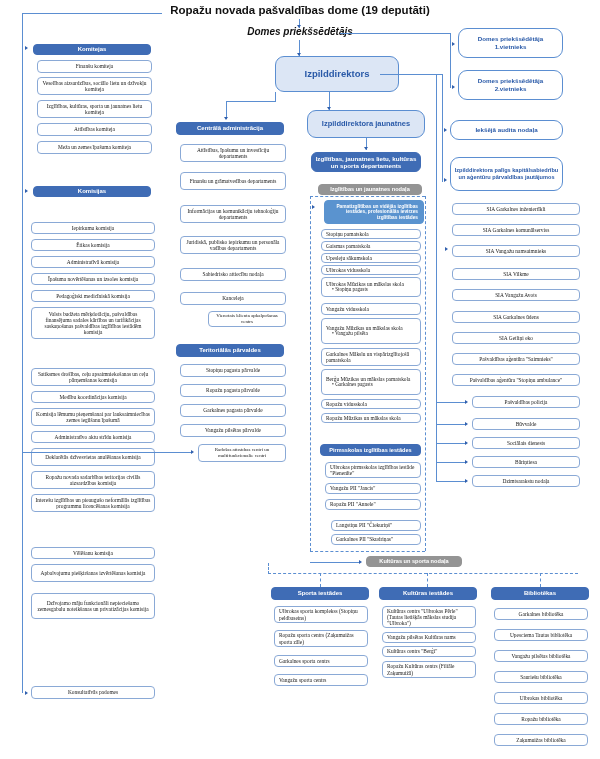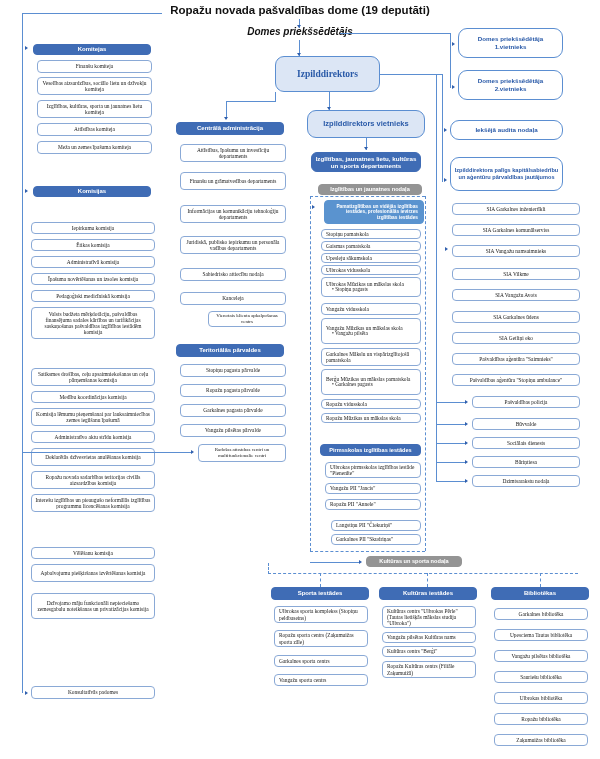--- a/index.html
+++ b/index.html
@@ -208,21 +208,21 @@
 <div class="arw" style="left:25px; top:691px;"></div>
 
 <div class="ln lnv" style="left:299px; top:40px; height:16px;"></div>
 <div class="arw-d" style="left:297px; top:53px;"></div>
 
 <div class="ln lnh" style="left:340px; top:33px; width:110px;"></div>
 <div class="ln lnv" style="left:450px; top:33px; height:55px;"></div>
 <div class="arw" style="left:452px; top:42px;"></div>
 <div class="arw" style="left:452px; top:85px;"></div>
 
-<div class="node topbox" style="left:275px; top:56px; width:105px; height:36px;font-family:Liberation Serif, serif;">Izpilddirektors</div>
+<div class="node topbox" style="left:275px; top:56px; width:124px; height:36px;">Izpilddirektors</div>
 
 <div class="node rightbox" style="left:458px; top:28px; width:105px; height:30px;">Domes priekšsēdētāja 1.vietnieks</div>
 <div class="node rightbox" style="left:458px; top:70px; width:105px; height:30px;">Domes priekšsēdētāja 2.vietnieks</div>
 
 <div class="ln lnh" style="left:380px; top:74px; width:62px;"></div>
 <div class="ln lnv" style="left:442px; top:74px; height:108px;"></div>
 <div class="arw" style="left:444px; top:128px;"></div>
 <div class="arw" style="left:444px; top:178px;"></div>
 
 <div class="node rightbox" style="left:450px; top:120px; width:113px; height:20px;">Iekšējā audita nodaļa</div>
@@ -278,21 +278,21 @@
 <div class="node hdr" style="left:176px; top:344px; width:108px; height:13px;">Teritoriālās pārvaldes</div>
 
 <div class="node leaf" style="left:180px; top:364px; width:106px; height:13px;">Stopiņu pagasta pārvalde</div>
 <div class="node leaf" style="left:180px; top:384px; width:106px; height:13px;">Ropažu pagasta pārvalde</div>
 <div class="node leaf" style="left:180px; top:404px; width:106px; height:13px;">Garkalnes pagasta pārvalde</div>
 <div class="node leaf" style="left:180px; top:424px; width:106px; height:13px;">Vangažu pilsētas pārvalde</div>
 <div class="node leaf" style="left:198px; top:444px; width:88px; height:18px; font-size:5px;">Radošās attīstības centri un multifunkcionālie centri</div>
 <div class="arw" style="left:191px; top:450px;"></div>
 <div class="ln lnh" style="left:22px; top:452px; width:170px;"></div>
 
-<div class="node topbox" style="left:307px; top:110px; width:118px; height:28px; font-size:7.5px;">Izpilddirektors vietnieks</div>
+<div class="node topbox" style="left:307px; top:110px; width:118px; height:28px; font-size:7.5px;">Izpilddirektora jaunatnes</div>
 
 <div class="ln lnv" style="left:366px; top:138px; height:12px;"></div>
 <div class="arw-d" style="left:364px; top:147px;"></div>
 
 <div class="node bluedept" style="left:311px; top:152px; width:110px; height:20px;">Izglītības, jaunatnes lietu, kultūras un sporta departaments</div>
 
 <div class="node grey" style="left:318px; top:184px; width:104px; height:11px; font-size:5.6px;">Izglītības un jaunatnes nodaļa</div>
 
 <div class="node midblue" style="left:324px; top:200px; width:100px; height:24px; font-size:4.8px;">Pamatizglītības un vidējās izglītības iestādes, profesionālās ievirzes izglītības iestādes</div>
 

